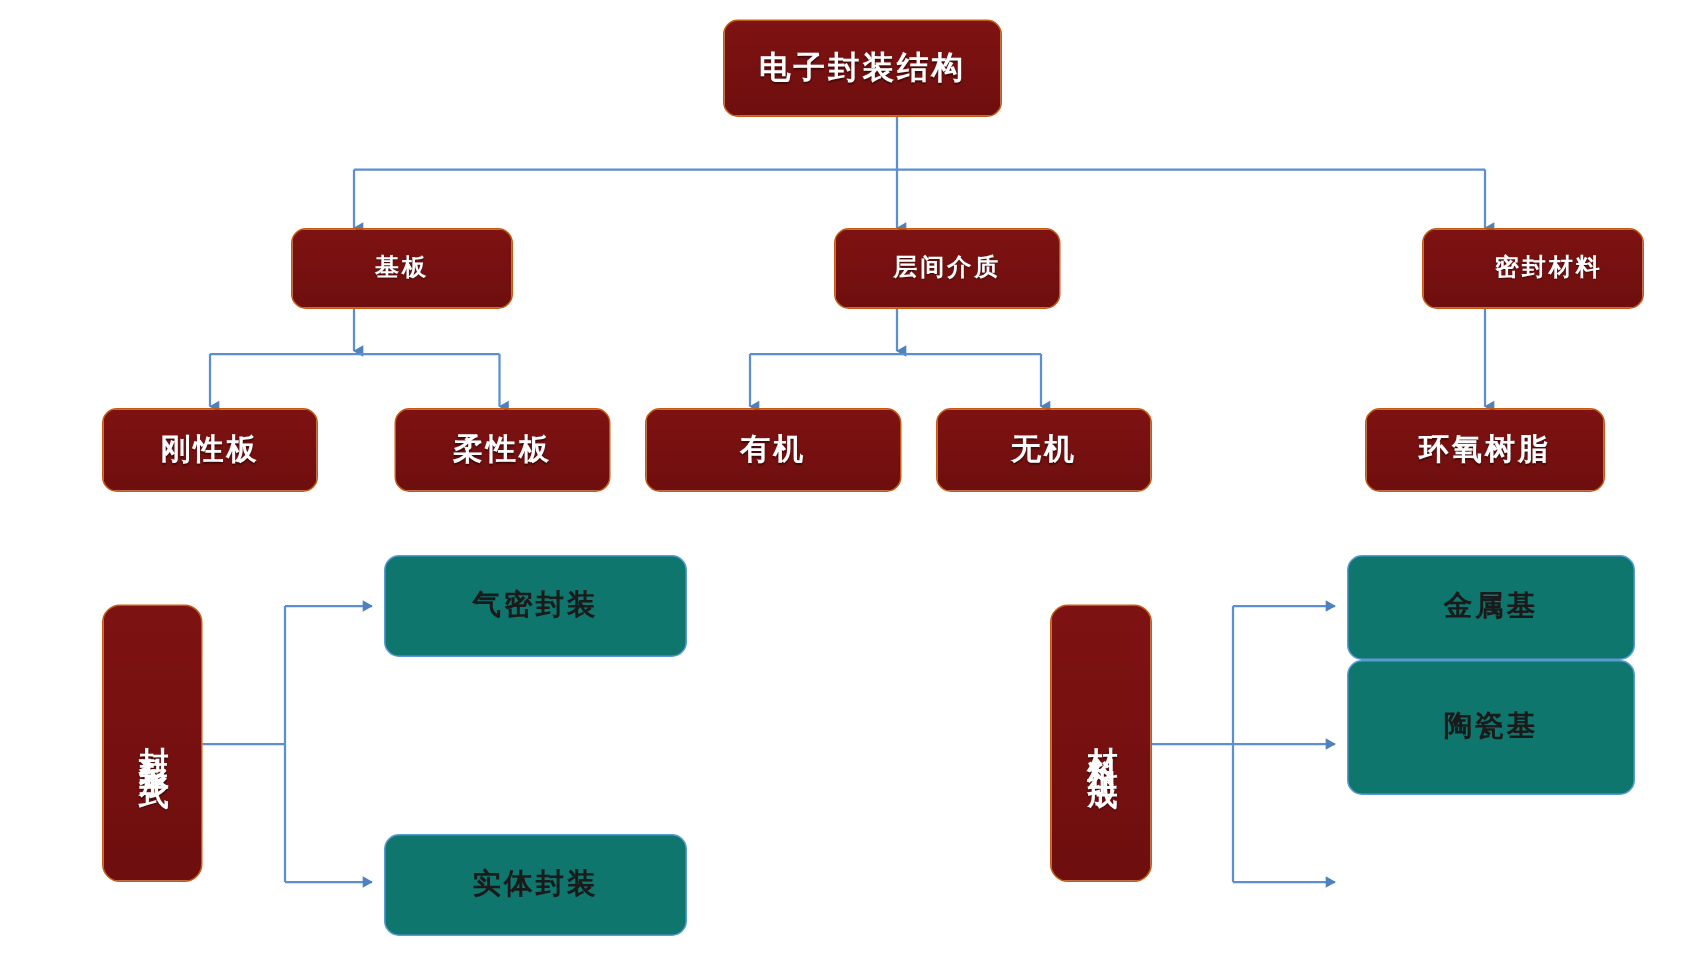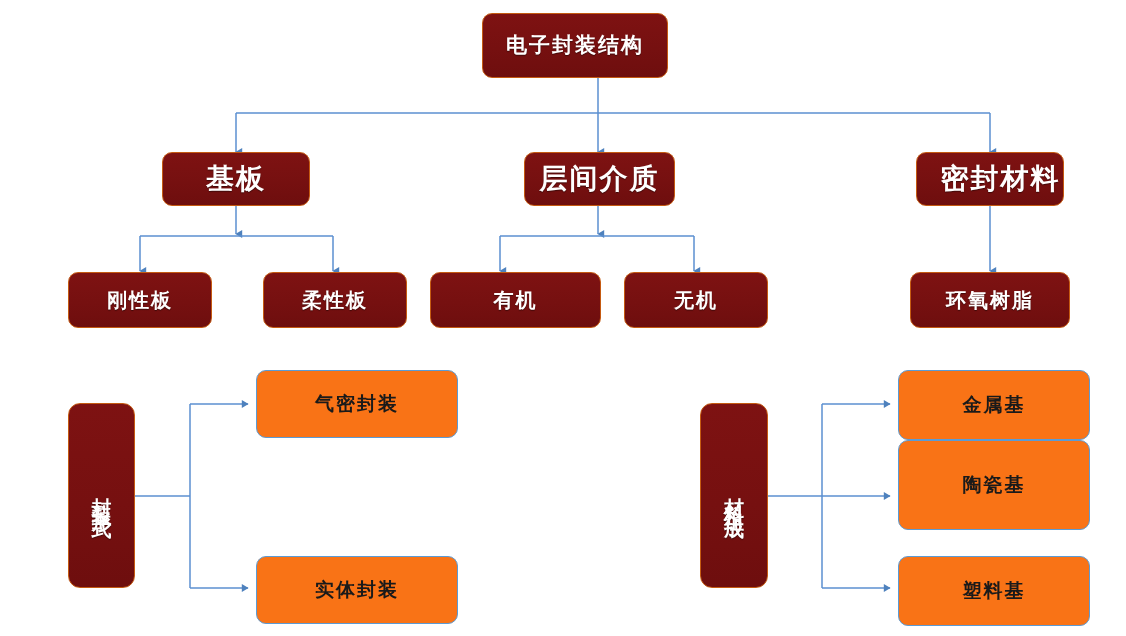--- a/index.html
+++ b/index.html
@@ -37,38 +37,38 @@
   }
   .node-red {
     background: #7C1010;
     background: linear-gradient(180deg, #7E1212 0%, #761010 55%, #6E0E0E 100%);
     border: 1.2px solid #C55A11;
     color: #FFFFFF;
     text-shadow: 0 1px 1px rgba(0,0,0,0.45);
     letter-spacing: 2px;
   }
   .node-white {
-    background: #f97316;
+    background: #0f766e;
     border: 1.3px solid #5B9BD5;
     color: #1A1A1A;
     letter-spacing: 2px;
   }
   .node-red.vertical {
     writing-mode: vertical-rl;
     text-orientation: upright;
     letter-spacing: 7px;
     border-radius: 12px;
   }
   .lbl {
     display: block;
     line-height: 1.15;
     white-space: nowrap;
   }
   .node-root  { font-size: 21px; font-weight: 700; }
-  .node-lvl2  { font-size: 28px; font-weight: 700; }
+  .node-lvl2  { font-size: 16px; font-weight: 700; margin-left: 32px; }
   .node-lvl3  { font-size: 20px; font-weight: 700; }
   .node-side  { font-size: 20px; font-weight: 700; }
   .node-leaf  { font-size: 19px; font-weight: 700; }
 </style>
 </head>
 <body>
 
 <div id="canvas">
 
   <svg id="connectors" viewBox="0 0 1126 636" xmlns="http://www.w3.org/2000/svg">
@@ -167,17 +167,14 @@
   </div>
 
   <div class="node node-white node-leaf" style="left:898px; top:370px; width:192px; height:70px;justify-content:center;">
     <span class="lbl">金属基</span>
   </div>
 
   <div class="node node-white node-leaf" style="left:898px; top:440px; width:192px; height:90px;text-align:center;">
     <span class="lbl">陶瓷基</span>
   </div>
 
-  <div class="node node-white node-leaf" style="left:898px; top:556px; width:192px; height:70px;">
-    <span class="lbl">塑料基</span>
-  </div>
 
 </div>
 
 </body></html>

